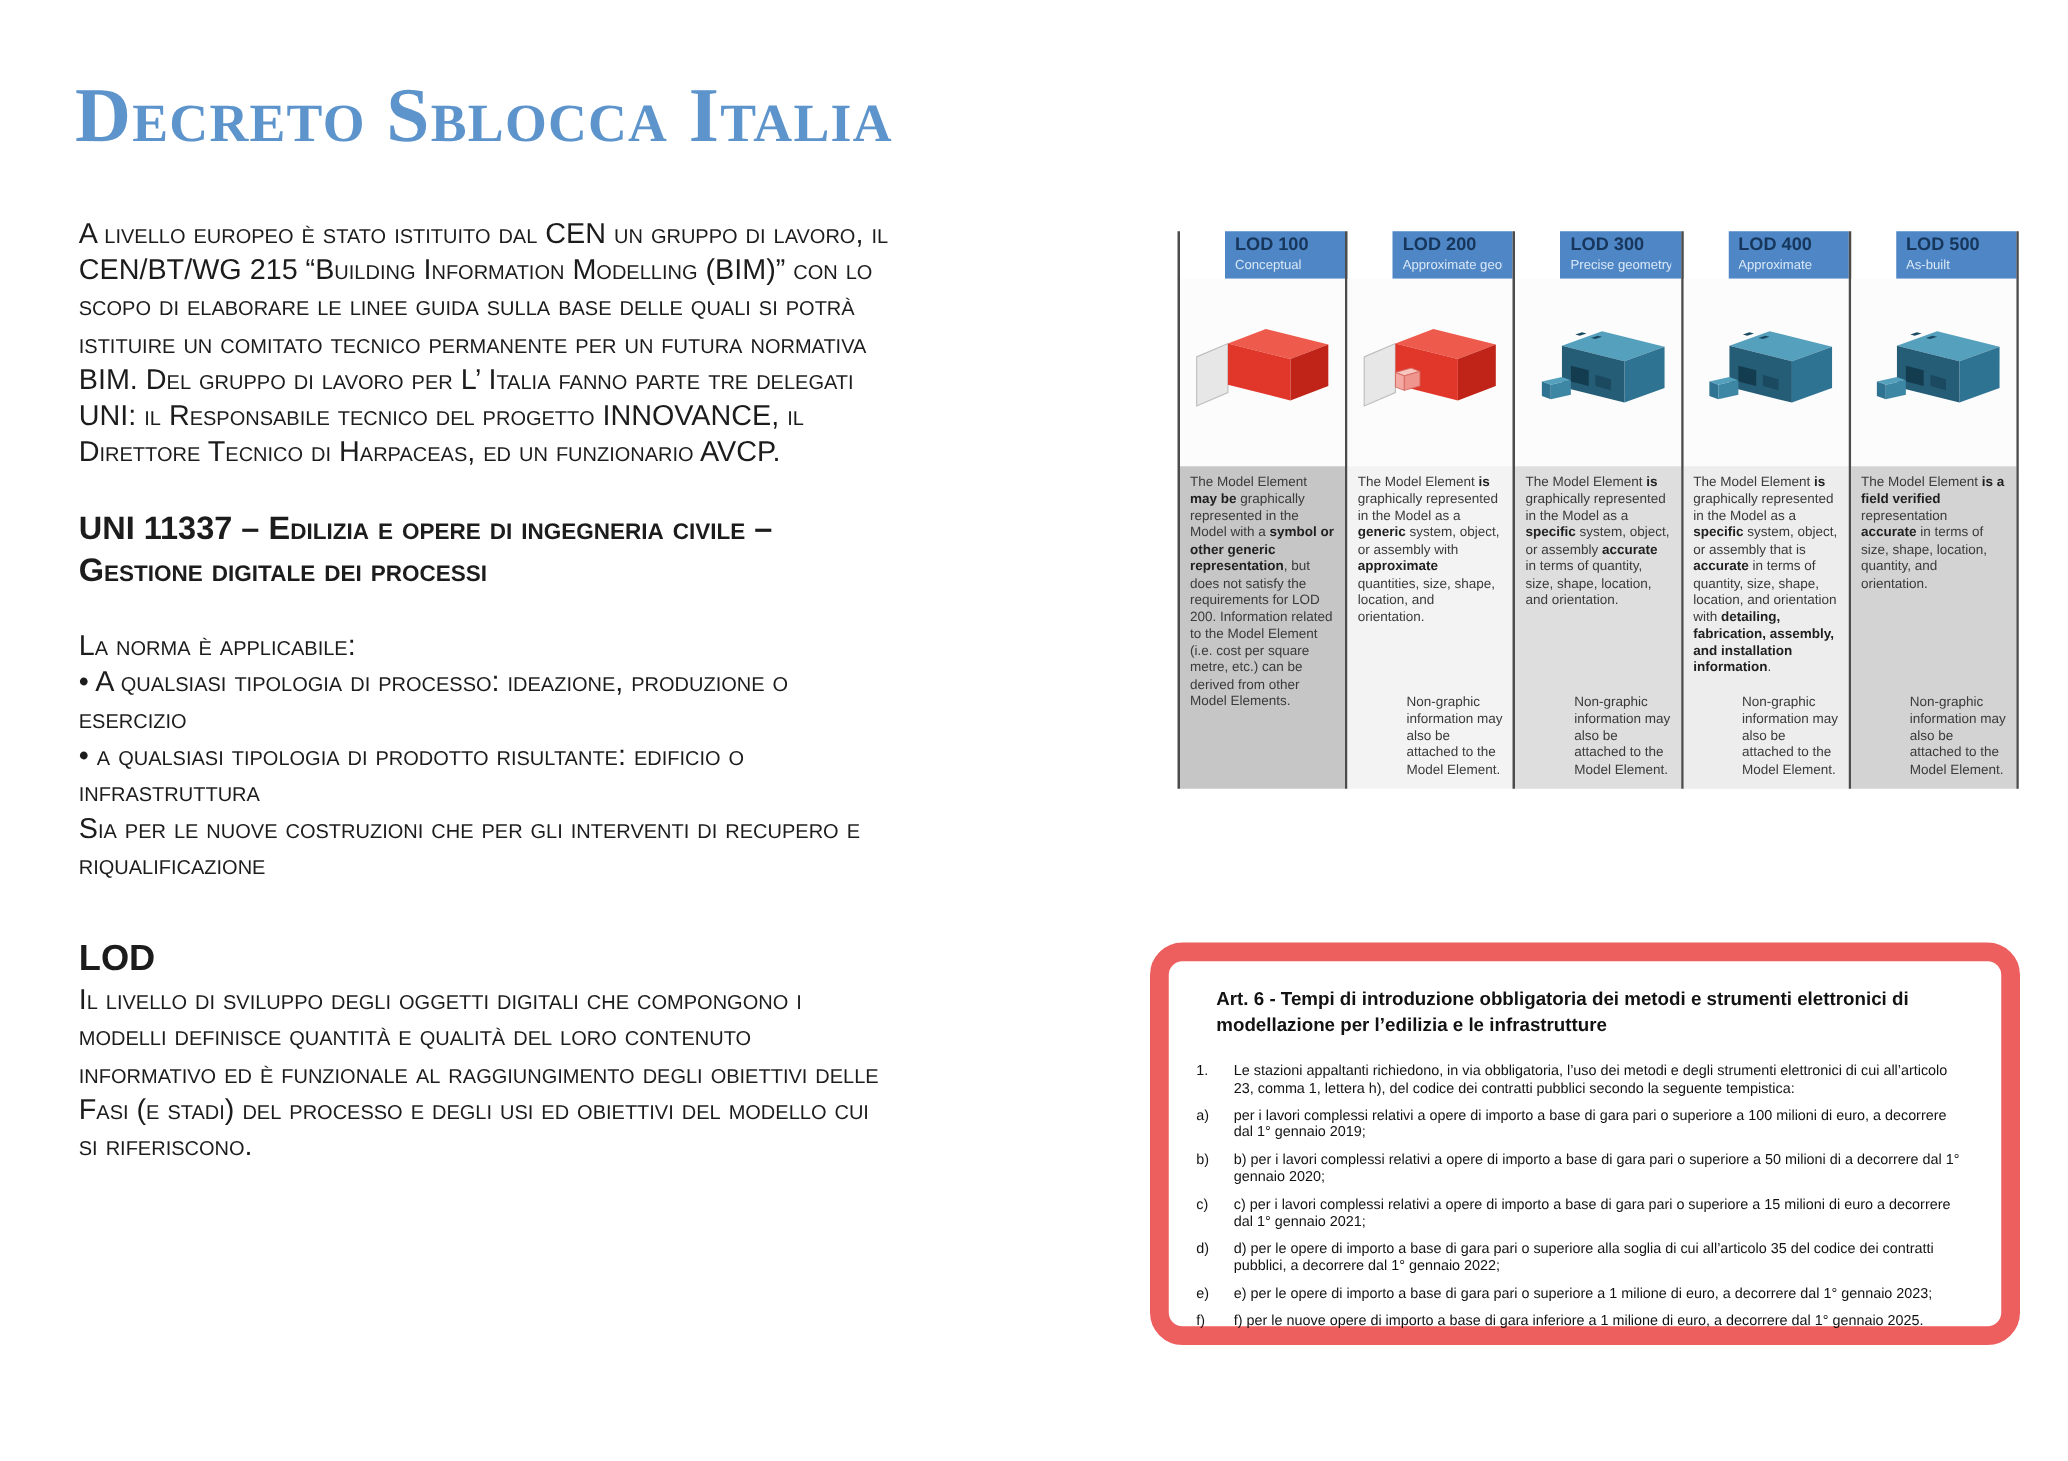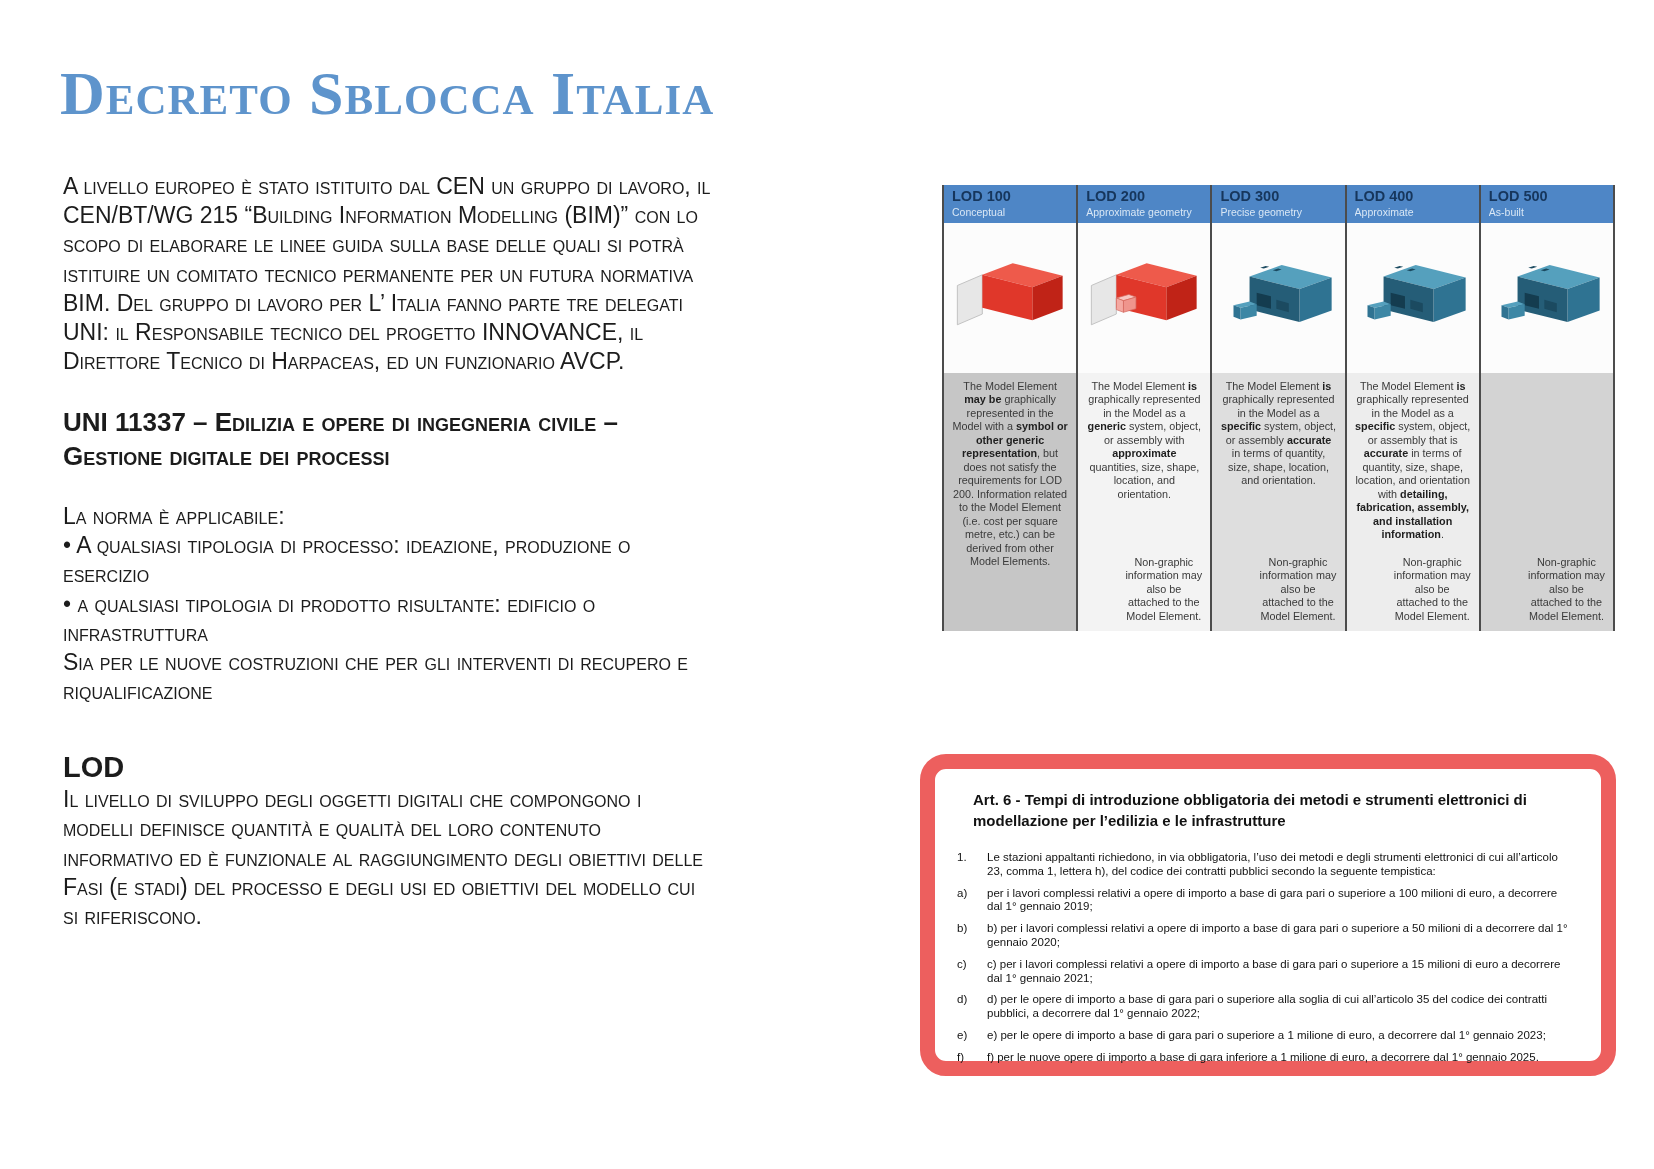--- a/index.html
+++ b/index.html
@@ -24,28 +24,28 @@
   .left-col b { font-weight:normal; }
   .uni-heading { margin-top:30px; font-weight:bold; font-size:26px; line-height:1.3; }
   .norma-block { margin-top:28px; }
   .lod-heading { margin-top:44px; font-size:29px; font-weight:bold; line-height:1.2; }
   
   .lod-table {
     position:absolute; left:942px; top:185px; width:673px; height:446px;
     display:flex; border-right:2px solid #4c4c4c;
   }
   .lod-col { flex:1 1 0; min-width:0; display:flex; flex-direction:column; border-left:2px solid #4c4c4c; }
-  .lod-header { height:38px; background:#4e86c6; padding:3px 8px 0; }
+  .lod-header { height:38px; background:#4e86c6; padding:3px 8px 0;margin-left:36px; }
   .lod-code { font-size:14.5px; font-weight:bold; color:#16365c; line-height:1.2; }
   .lod-sub  { font-size:10.5px; color:#d9e7f5; line-height:1.2; margin-top:1px;
               white-space:nowrap; overflow:hidden; }
   .lod-img  { height:150px; background:#fcfcfc; display:flex; align-items:center; justify-content:center; }
   .lod-desc {
     flex:1 1 auto; padding:7px 8px 8px; font-size:10.8px; line-height:1.25;
-    color:#3a3a3a; display:flex; flex-direction:column;text-align:center;
+    color:#3a3a3a; display:flex; flex-direction:column;
   }
   .lod-desc b { color:#1f1f1f; }
   .lod-note { margin-top:auto; padding-top:10px;margin-left:39px; }
   
   .art6-box {
     position:absolute; left:920px; top:754px; width:696px; height:322px;
     border:15px solid #ed5f5e; border-radius:26px; background:#ffffff;
     padding:16px 22px 10px 20px;
   }
   .art6-title {
@@ -178,20 +178,21 @@
           <polygon points="40,42 56,46 56,60 40,56" fill="#143c4f"></polygon>
           <polygon points="62,50 76,54 76,64 62,60" fill="#1b4a60"></polygon>
           <polygon points="14,56 32,52 40,55 22,59" fill="#55a0bd"></polygon>
           <polygon points="14,56 22,59 22,72 14,69" fill="#2f7392"></polygon>
           <polygon points="22,59 40,55 40,68 22,72" fill="#3d87a5"></polygon>
           <polygon points="44,14 50,12 54,13 48,15" fill="#1b4a60"></polygon>
           <polygon points="58,17 64,15 68,16 62,18" fill="#1b4a60"></polygon>
         </svg>
       </div>
       <div class="lod-desc" style="background: rgb(211, 211, 211);">
+        <div><span>The Model Element </span><b>is a field verified</b><span> representation </span><b>accurate</b><span> in terms of size, shape, location, quantity, and orientation.</span></div>
         <div class="lod-note">Non-graphic information may also be attached to the Model Element.</div>
       </div>
     </div>
   </div>
 
 <div class="art6-box">
   <p class="art6-title">Art. 6 - Tempi di introduzione obbligatoria dei metodi e strumenti elettronici di modellazione per l’edilizia e le infrastrutture</p>
   <div class="art6-list">
       <div class="art6-item">
         <div class="art6-label">1.</div>

